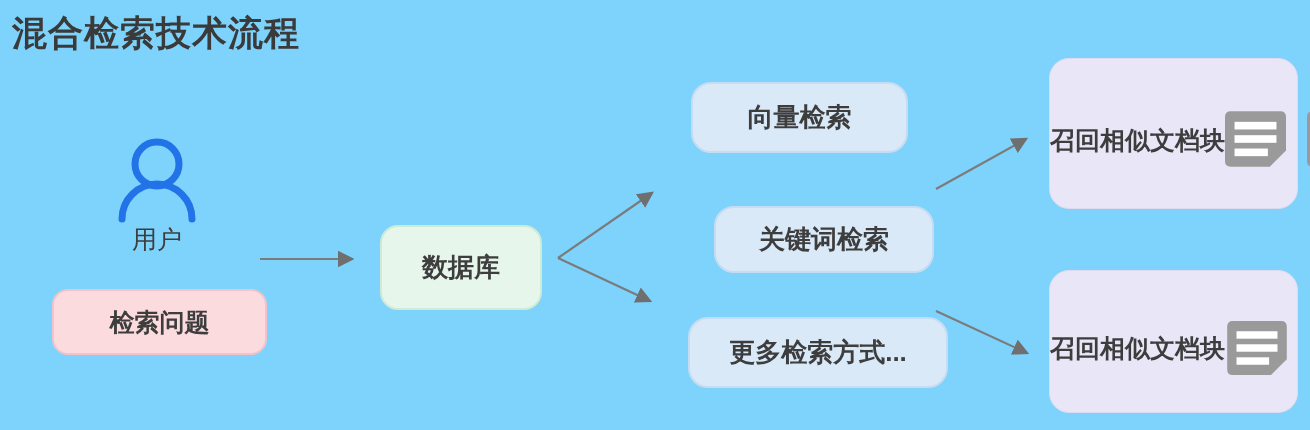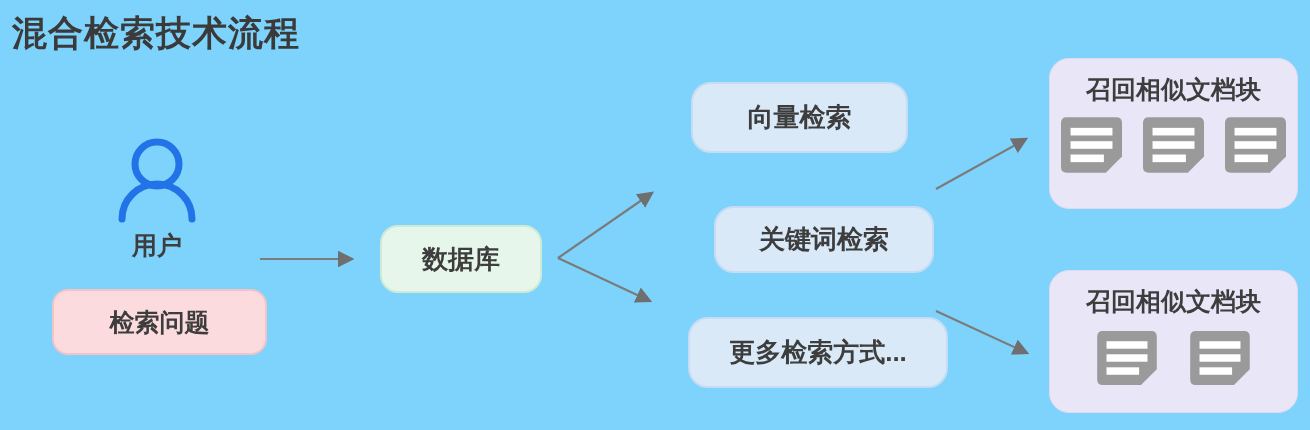--- a/index.html
+++ b/index.html
@@ -23,63 +23,62 @@
   }
   .edges {
     position: absolute;
     left: 0; top: 0;
     width: 1310px; height: 430px;
     pointer-events: none;
   }
   .user-group { position: absolute; left: 107px; top: 129px; width: 100px; }
   .user-icon-svg { display: block; margin: 0 auto; width: 84px; height: 94px; }
   .user-label {
-    margin-top: 6px;
     text-align: center;
     font-size: 25px;
-    font-weight: 700;
+    font-weight: 400;
     color: #3d3d3d;
   }
   .box {
     position: absolute;
     display: flex;
     align-items: center;
     justify-content: center;
     font-weight: 700;
     color: #3d3d3d;
     font-size: 25px;
     box-sizing: border-box;
     white-space: nowrap;
   }
   .box-query {
     left: 52px; top: 289px; width: 215px; height: 66px;
     background: #fbdbde; border: 2px solid #f3c3c9; border-radius: 16px;
   }
   .box-database {
-    left: 380px; top: 225px; width: 162px; height: 68px;
+    left: 380px; top: 225px; width: 162px; height: 85px;
     background: #e7f6ea; border: 2px solid #cfead6; border-radius: 18px;
     font-size: 26px;
   }
   .blue {
     background: #d9e9f8; border: 2px solid #c6dcf2; border-radius: 20px;
     font-size: 26px;
   }
   .box-vector  { left: 691px; top: 82px;  width: 217px; height: 71px; }
   .box-keyword { left: 688px; top: 206px; width: 220px; height: 67px; margin-left: 26px; }
   .box-more    { left: 688px; top: 317px; width: 260px; height: 71px; }
   .result {
     position: absolute;
     left: 1049px;
     width: 249px;
     background: #e9e7f7;
     border: 1px solid #dedaf1;
     border-radius: 20px;
     box-sizing: border-box;
     display: flex;
-    flex-direction: column;
+    flex-direction: row;
     align-items: center;
   }
   .result-top    { top: 58px;  height: 151px; }
   .result-bottom { top: 270px; height: 143px; }
   .result-title {
     margin-top: 14px;
     font-size: 25px;
     font-weight: 600;
     color: #3d3d3d;
     white-space: nowrap;

